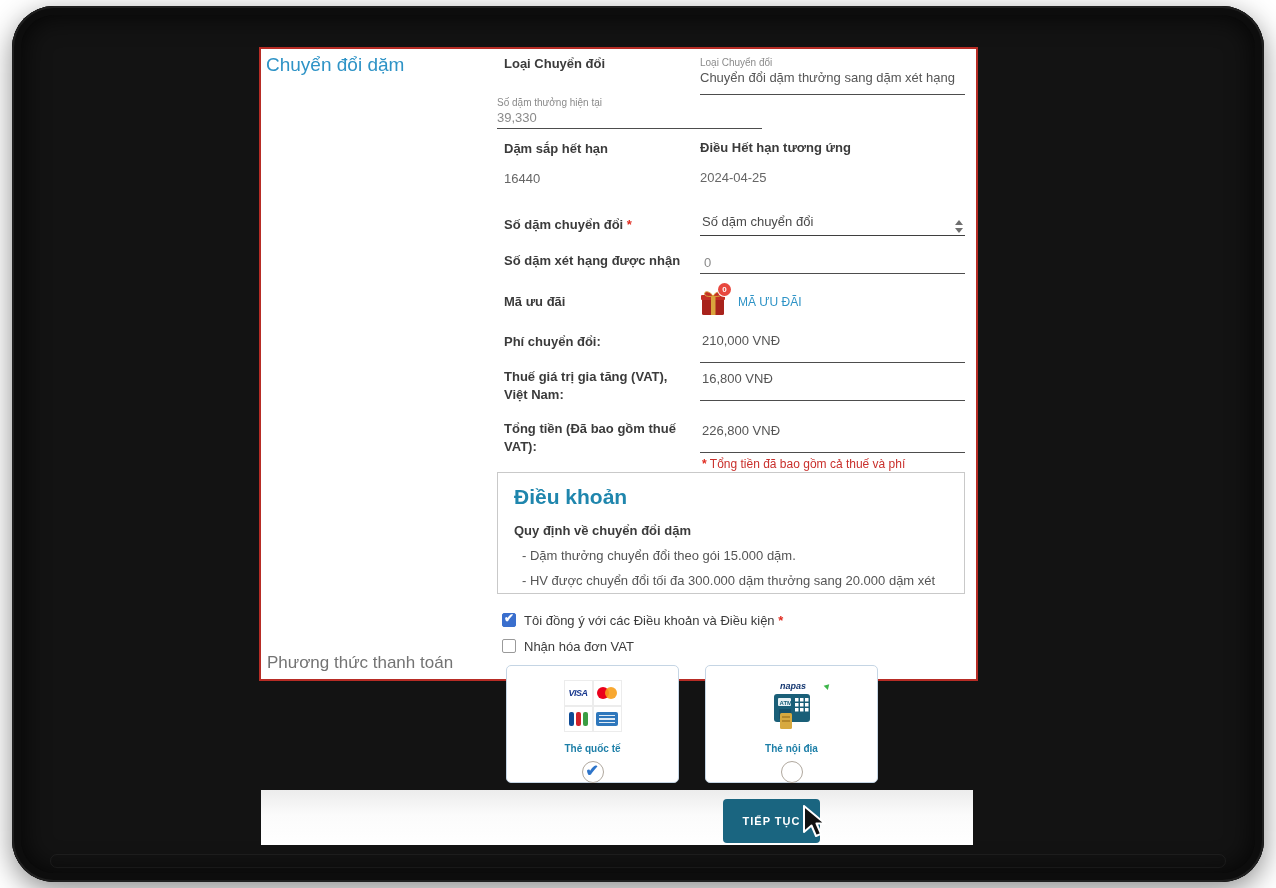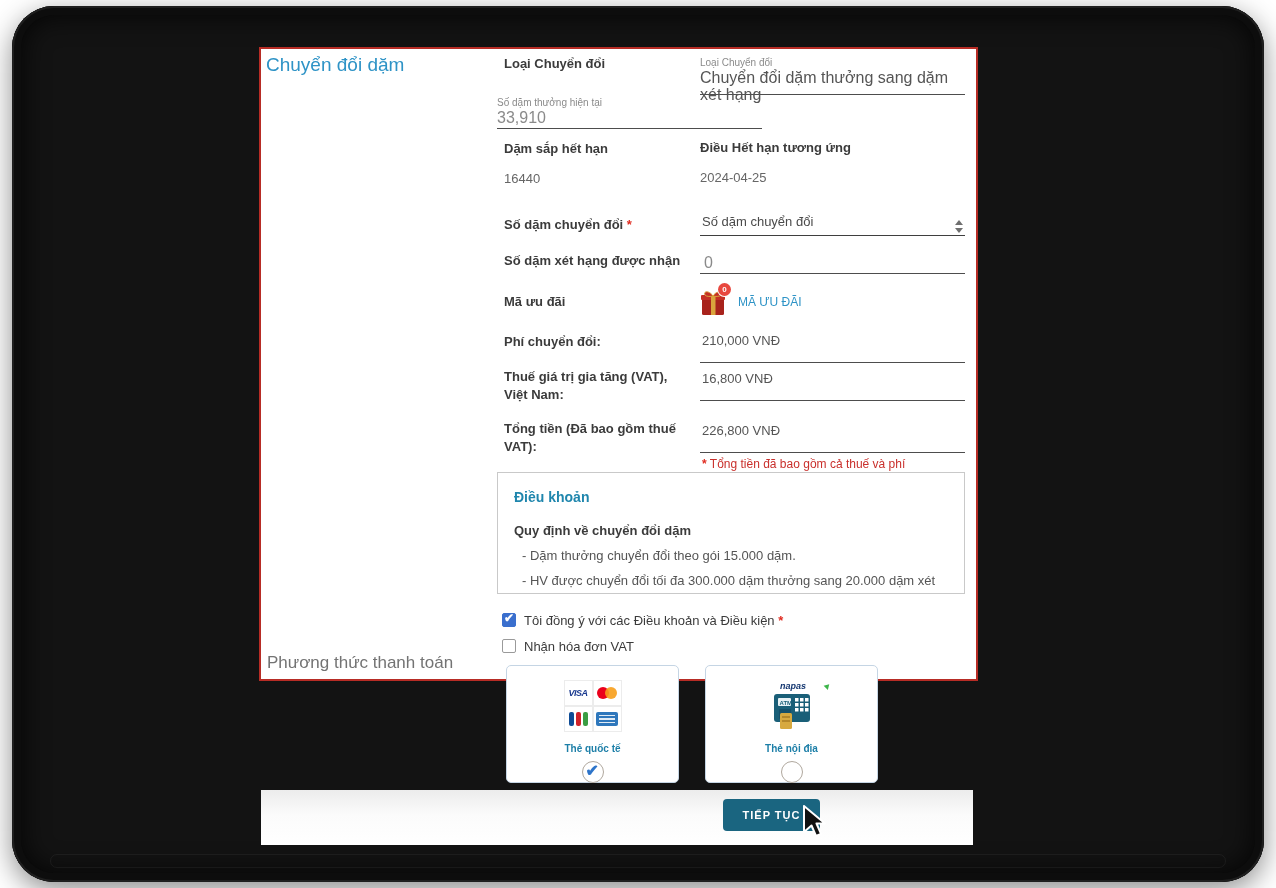--- a/index.html
+++ b/index.html
@@ -46,21 +46,21 @@
   .panel-title { position:absolute; left:5px; top:5px; font-size:19px; color:#2e93c6; }
   .pay-title   { position:absolute; left:6px; top:604px; font-size:17px; color:#737373; }
 
   .form { position:absolute; left:236px; top:6px; width:468px; }
   .frow { display:flex; }
   .flabel { width:203px; padding-left:7px; padding-right:10px; font-size:13px; font-weight:700; color:#3b3b3b; line-height:1.35; }
   .ffield { width:265px; position:relative; }
   .req { color:#e02b20; font-weight:700; }
 
   .mini-label { font-size:10px; color:#8a8a8a; line-height:12px; }
-  .fvalue { font-size:16px; color:#555; line-height:17px; }
+  .fvalue { font-size:13px; color:#555; line-height:17px; }
   .fvalue.dim { color:#8a8a8a; }
   .uline { border-bottom:1.5px solid #4d4d4d; }
 
   .r1 { height:40px; } .r1 .ffield { padding-top:2px; }
   .r2 { height:45px; } .r2 .ffield { padding-top:2px; } .r2 .flabel { padding-top:6px; }
   .r3 { height:30px; }
   .hdr { font-size:13px; font-weight:700; color:#3b3b3b; }
   .r4 { height:35px; } .val { font-size:13px; color:#666; }
   .r5 { height:47px; padding-top:5px; } .r5 .flabel { padding-top:6px; }
   .num-input { width:100%; border:none; border-bottom:1.5px solid #3f3f3f; font-family:"Liberation Sans",sans-serif;
@@ -80,21 +80,21 @@
   .promo-link { font-size:12px; color:#2e93c6; cursor:pointer; }
   .r8 { height:38px; } .r8 .flabel { padding-top:3px; } .r8 .ffield { padding-top:1px; }
   .r9 { height:52px; } .r9 .ffield { padding-top:1px; }
   .r10 { height:50px; } .r10 .ffield { padding-top:1px; }
   .money { font-size:13px; color:#555; padding:2px 0 14px 2px; }
   .note { font-size:12px; color:#c9302c; padding:4px 0 0 2px; }
   .note .star { color:#e02b20; font-weight:700; }
 
   
   .terms { margin-top:2px; width:468px; height:122px; border:1px solid #c9c9c9; padding:12px 16px 0 16px; overflow:hidden; background:#fff; }
-  .terms-title { font-size:14px; font-weight:700; color:#1f86ad; line-height:24px; }
+  .terms-title { font-size:21px; font-weight:700; color:#1f86ad; line-height:24px; }
   .terms-head  { font-size:13px; font-weight:700; color:#3b3b3b; margin-top:13px; line-height:18px; }
   .terms-item  { font-size:13px; color:#555; margin-top:6px; line-height:19px; padding-left:8px; }
 
   
   .checks { margin-top:13px; padding-left:5px; }
   .checkrow { display:flex; align-items:center; gap:8px; height:26px; cursor:pointer; }
   .cbox { width:14px; height:14px; border:1px solid #9a9a9a; border-radius:2px; background:#fff; position:relative; flex:none; }
   .cbox.checked { background:#3a6fce; border-color:#3a6fce; }
   .cbox.checked::after { content:"✔"; position:absolute; left:1px; top:-3px; color:#fff; font-size:12px; font-weight:700; }
   .checklabel { font-size:13px; color:#3b3b3b; }
@@ -122,21 +122,21 @@
   .plabel { text-align:center; margin-top:9px; font-size:10px; font-weight:700; color:#1d7fa8; }
   .pradio { width:22px; height:22px; border:1px solid #b0a89e; border-radius:50%; margin:7px auto 0 auto; position:relative; background:#fff; }
   .pradio.checked::after { content:"✔"; position:absolute; left:3px; top:-1px; color:#2d74c9; font-size:16px; font-weight:700; }
 
   
   .continue-bar {
     position:absolute; left:216px; top:748px; width:712px; height:55px;
     background:linear-gradient(180deg,#ececec 0%, #fbfbfb 45%, #ffffff 100%);
   }
   .continue-btn {
-    position:absolute; left:462px; top:9px; width:97px; height:32px;
+    position:absolute; left:462px; top:9px; width:97px; height:44px;
     background:#1a6580; color:#fff; border:none; border-radius:4px;
     font-family:"Liberation Sans",sans-serif; font-size:11px; font-weight:700; letter-spacing:1px; cursor:pointer;
   }
   .cursor { position:absolute; left:757px; top:763px; z-index:50; pointer-events:none; }
 </style>
 </head>
 <body>
 
 <div class="stage">
   <div class="bezel">
@@ -155,21 +155,21 @@
           <div class="flabel">Loại Chuyển đổi</div>
           <div class="ffield uline">
             <div class="mini-label">Loại Chuyển đổi</div>
             <div class="fvalue">Chuyển đổi dặm thưởng sang dặm xét hạng</div>
           </div>
         </div>
 
         <div class="frow r2">
           <div class="ffield uline" style="height:34px;">
             <div class="mini-label">Số dặm thưởng hiện tại</div>
-            <div class="fvalue dim">33,910</div>
+            <div class="fvalue dim">39,330</div>
           </div>
         </div>
 
         <div class="frow r3">
           <div class="flabel">Dặm sắp hết hạn</div>
           <div class="ffield hdr">Điều Hết hạn tương ứng</div>
         </div>
 
         <div class="frow r4">
           <div class="flabel" style="font-weight:400;color:#666;">16440</div>

